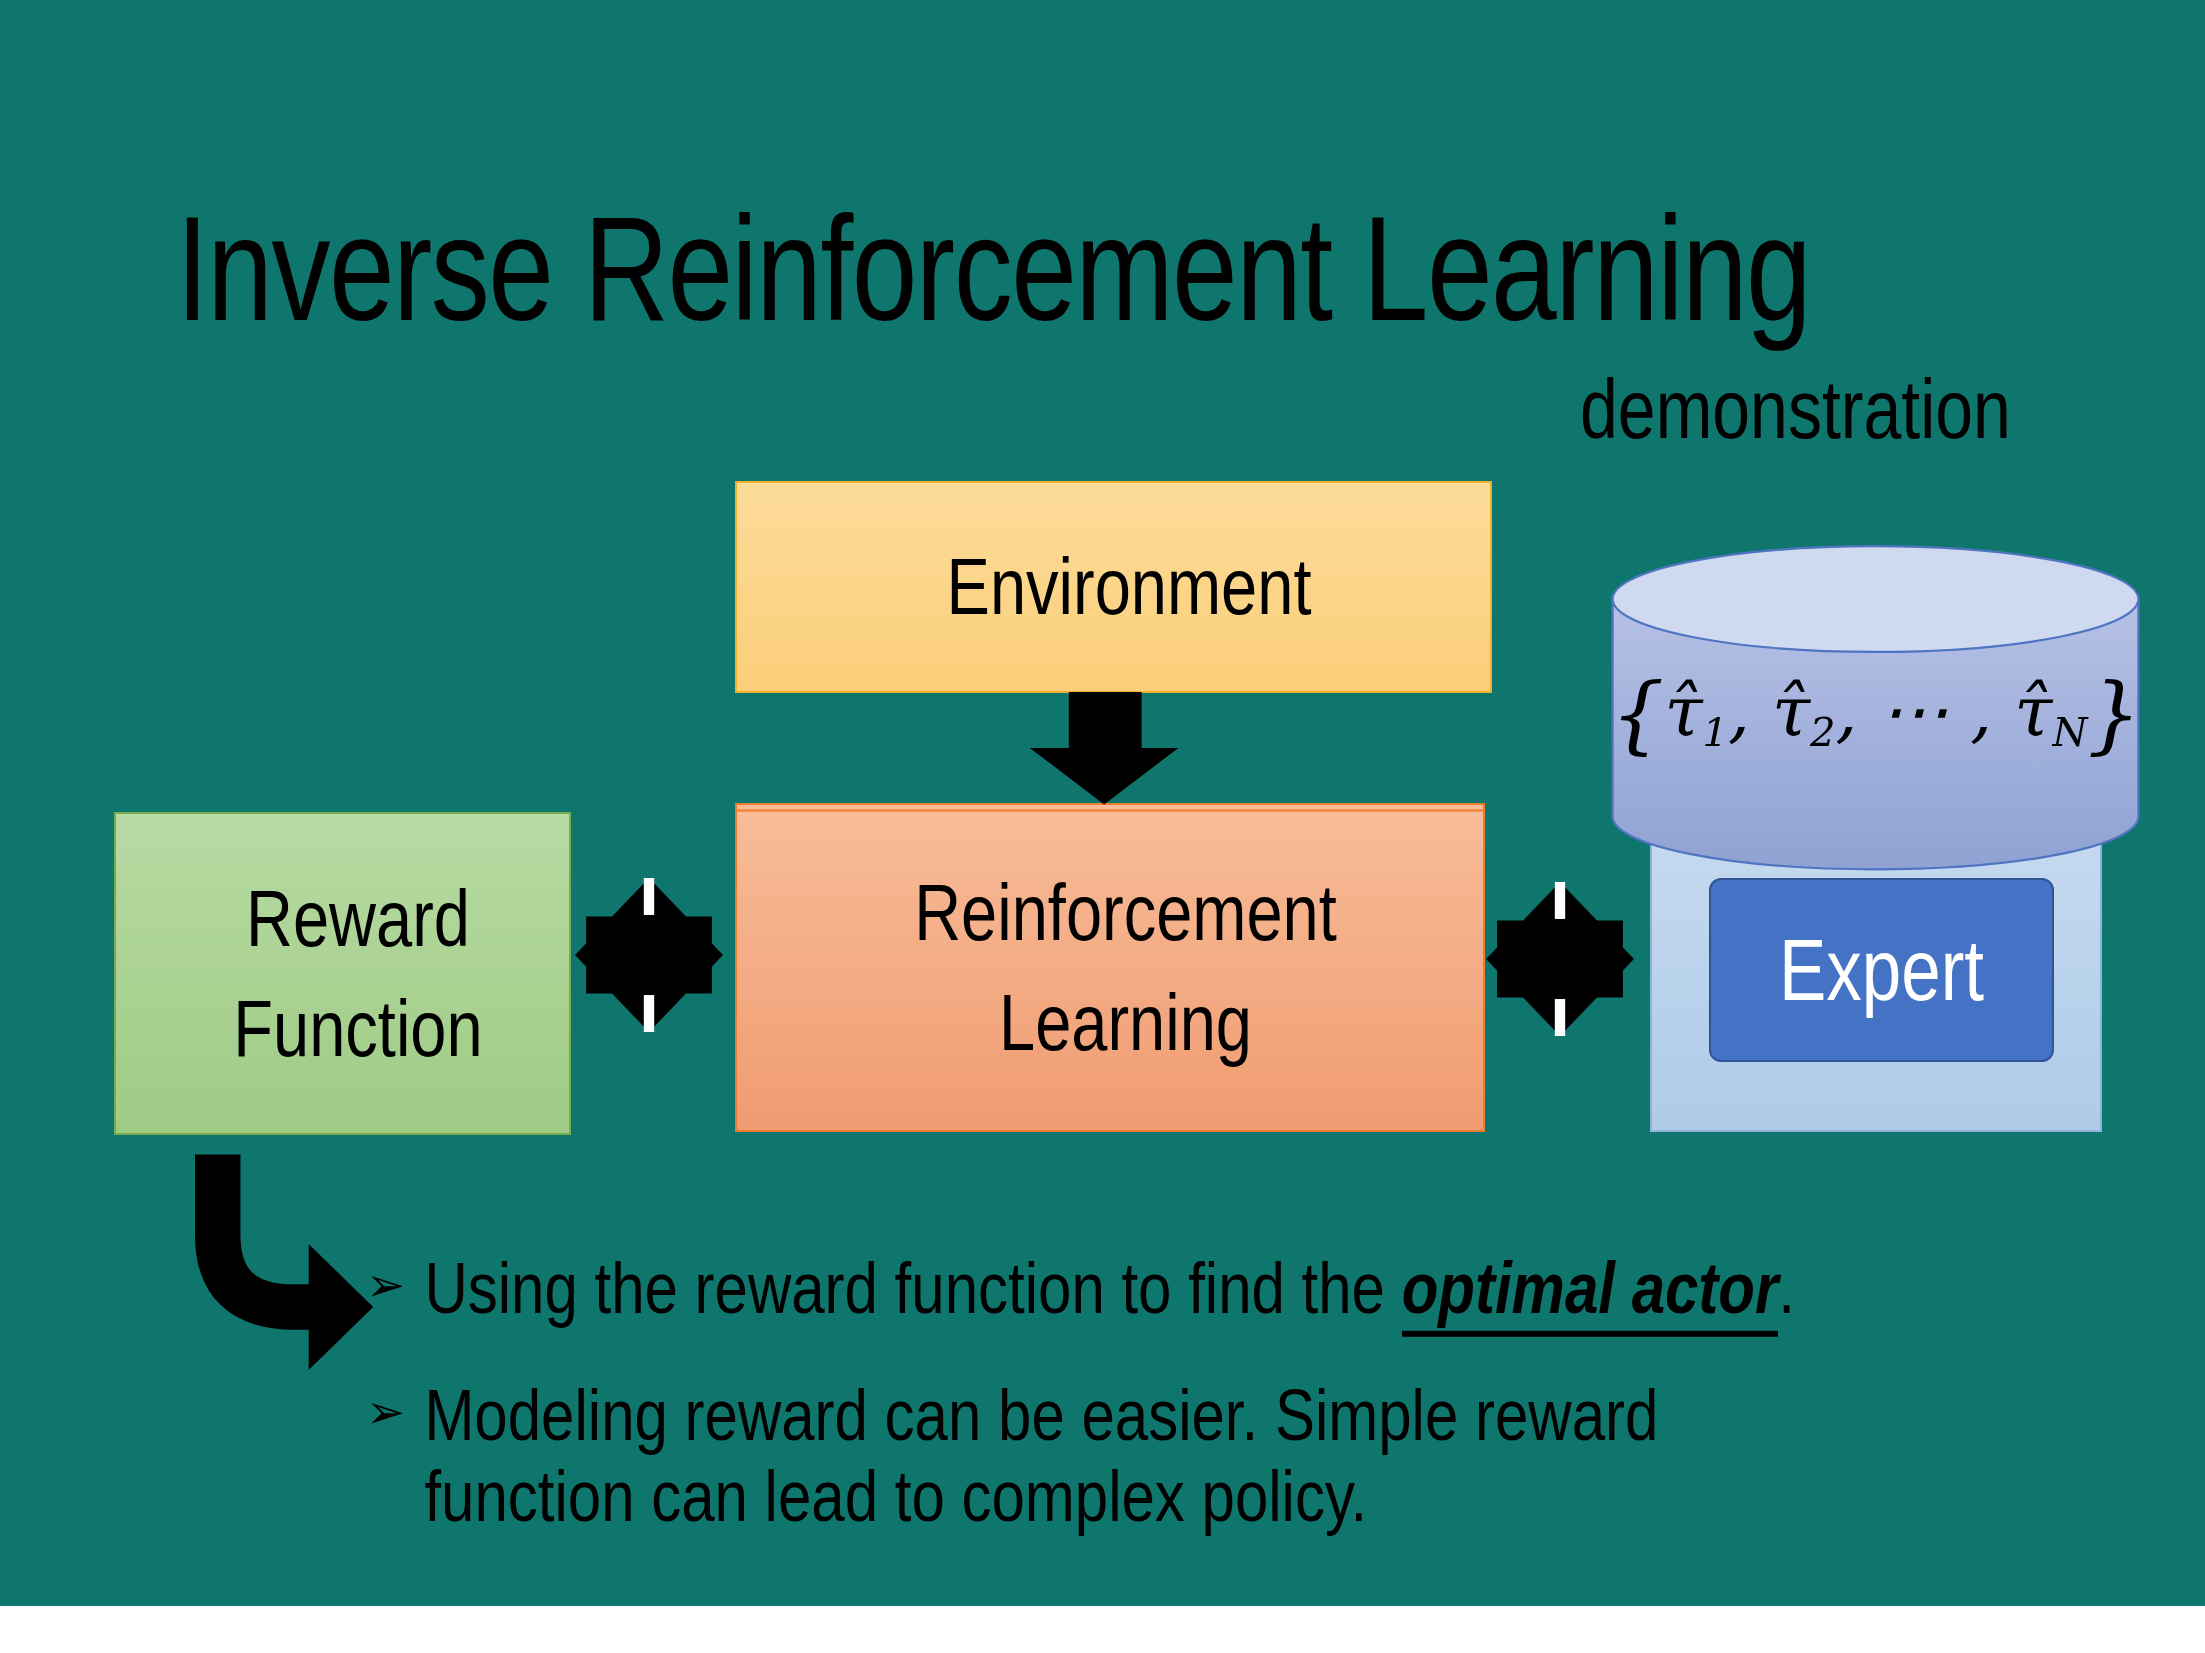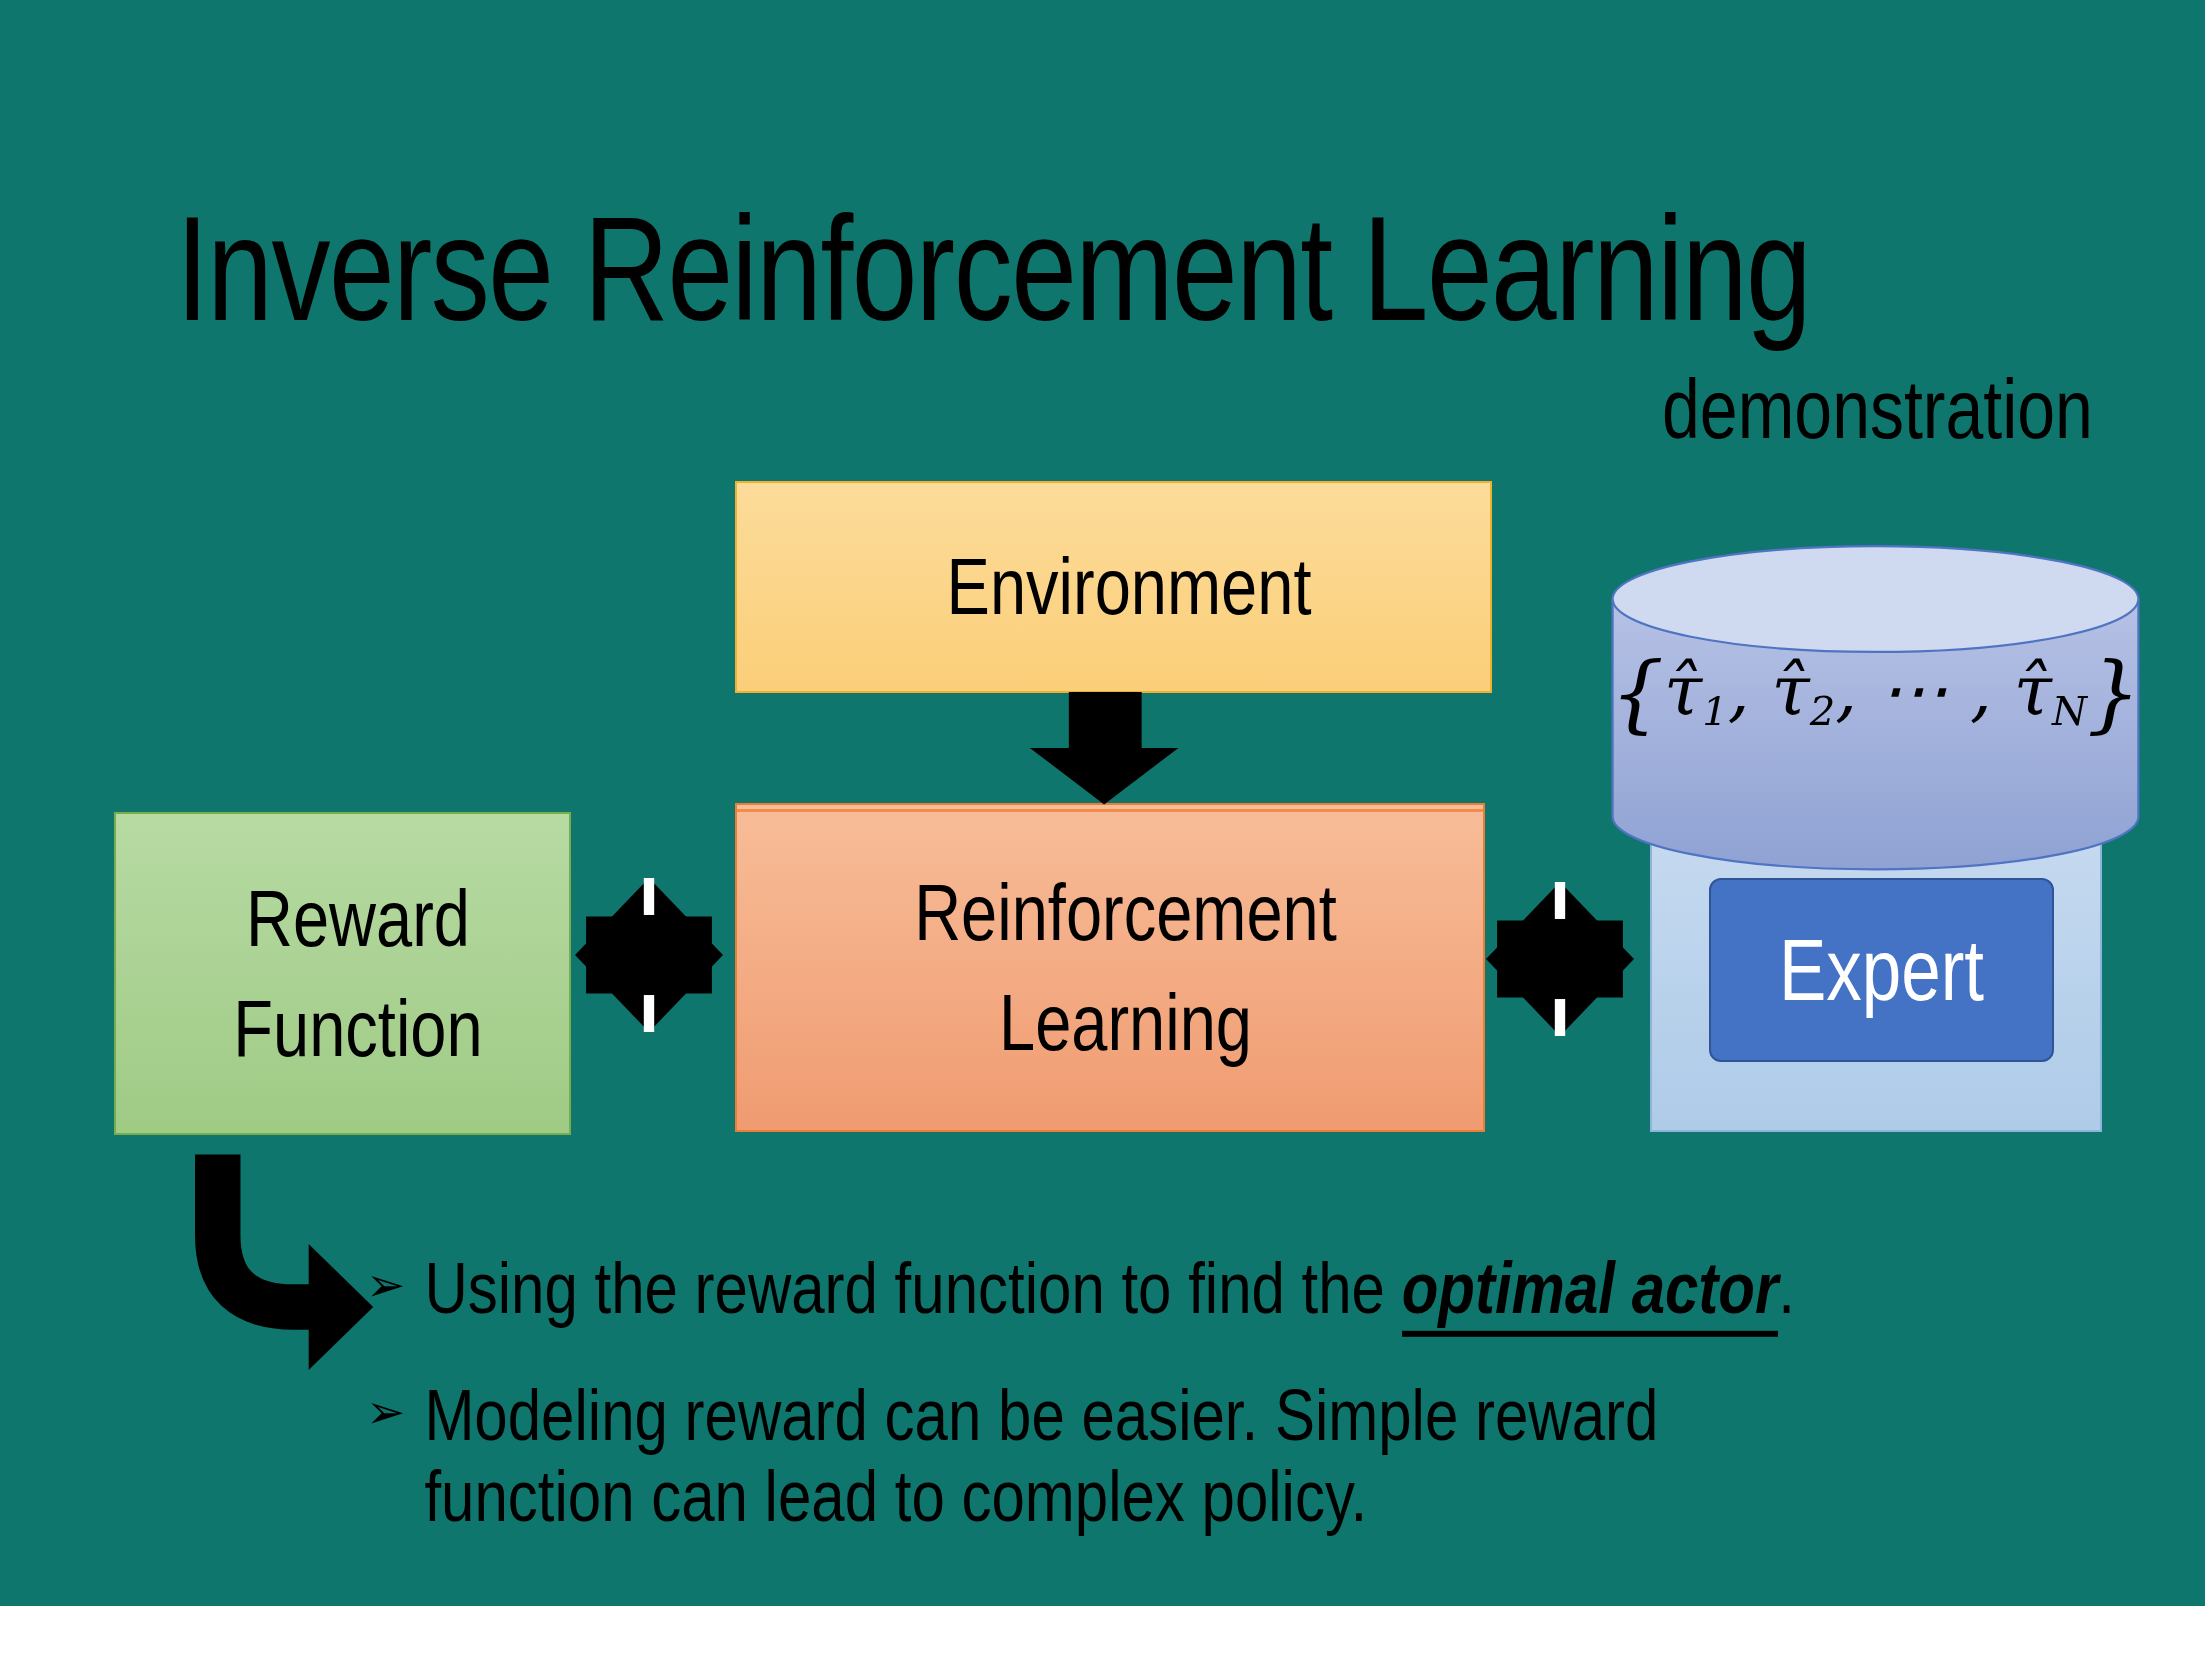--- a/index.html
+++ b/index.html
@@ -6,21 +6,21 @@
   .slide{position:relative;width:2205px;height:1606px;background:#0f766e;overflow:hidden;
          font-family:"Liberation Sans",sans-serif;color:#000;}
 
   .tall{display:inline-block;transform:scaleY(1.22);transform-origin:center;}
 
   
   .title{position:absolute;left:176px;top:184px;margin:0;font-size:118px;font-weight:400;
          letter-spacing:-1.5px;white-space:nowrap;transform:scaleY(1.25);transform-origin:left top;}
 
   
-  .caption{position:absolute;left:1580px;top:371px;width:595px;text-align:center;
+  .caption{position:absolute;left:1580px;top:371px;width:595px;text-align:left;
            font-size:68px;line-height:76px;}
 
   
   .box{position:absolute;display:flex;flex-direction:column;align-items:center;justify-content:center;
        text-align:center;font-size:65px;line-height:110px;padding-left:31px;}
   .box-env{left:735px;top:481px;width:757px;height:212px;
        background:linear-gradient(#FCDC9A,#FBCE79);border:2.9px solid #F0B22E;box-sizing:border-box;}
   .box-reward{left:114px;top:812px;width:457px;height:323px;
        background:linear-gradient(#B7DAA3,#9FCB85);border:2.2px solid #77AC4F;box-sizing:border-box;}
   .box-rl{left:735px;top:803px;width:750px;height:329px;
@@ -30,21 +30,21 @@
   
   .expert-container{position:absolute;left:1650px;top:823px;width:452px;height:309px;
        background:linear-gradient(#C6DAF0,#AECBE8);border:2.2px solid #8FB4DC;box-sizing:border-box;}
   .expert-box{position:absolute;left:1709px;top:878px;width:345px;height:184px;border-radius:12px;
        background:#4472C4;border:2.9px solid #2F5597;box-sizing:border-box;
        display:flex;align-items:center;justify-content:center;
        color:#ffffff;font-size:71px;z-index:5;}
 
   
   .cylinder-svg{position:absolute;left:1610px;top:544px;z-index:3;}
-  .formula{position:absolute;left:1610px;top:644px;width:531px;text-align:center;z-index:4;
+  .formula{position:absolute;left:1610px;top:665px;width:531px;text-align:right;z-index:4;
        font-family:"DejaVu Serif",serif;font-style:italic;font-size:69px;color:#000;white-space:nowrap;}
   .formula .brace{font-size:1.22em;vertical-align:-0.10em;}
   .formula .sub{font-size:0.58em;vertical-align:-0.28em;font-style:italic;}
 
   
   .arrow-svg{position:absolute;z-index:2;}
   .down-arrow{left:1029px;top:692px;}
   .dbl-left{left:575px;top:878px;}
   .dbl-right{left:1486px;top:882px;}
   .elbow{left:184px;top:1147px;}

